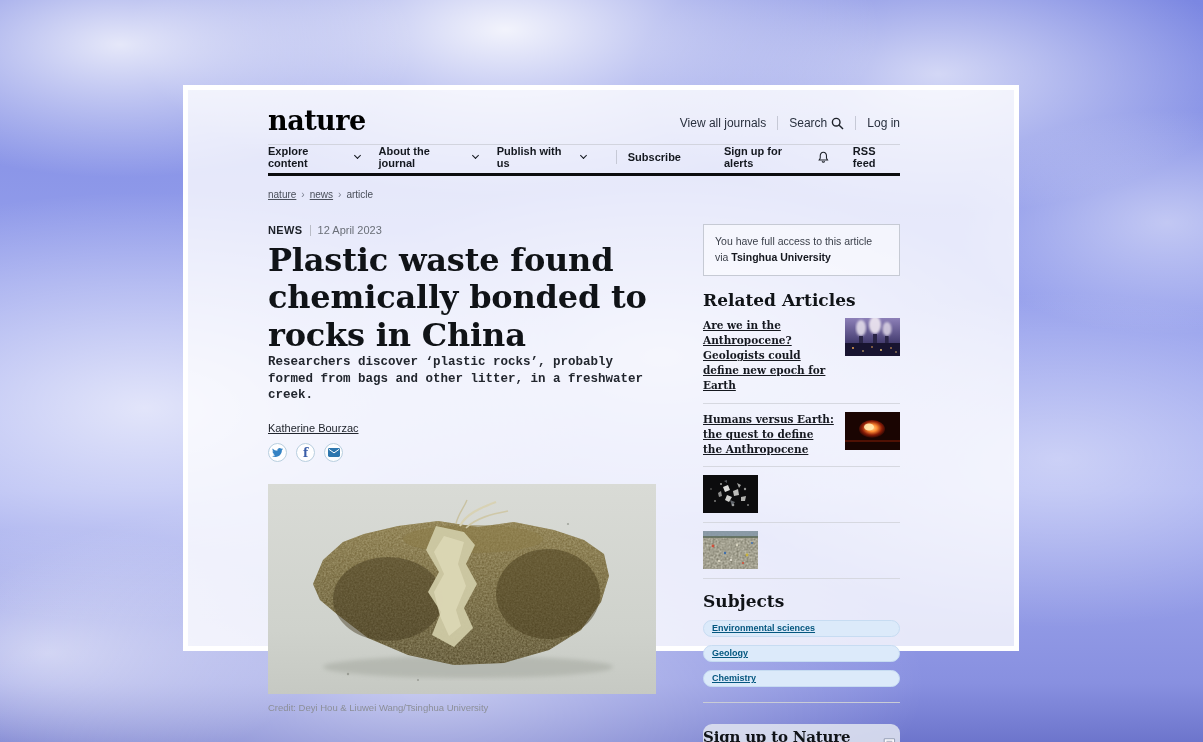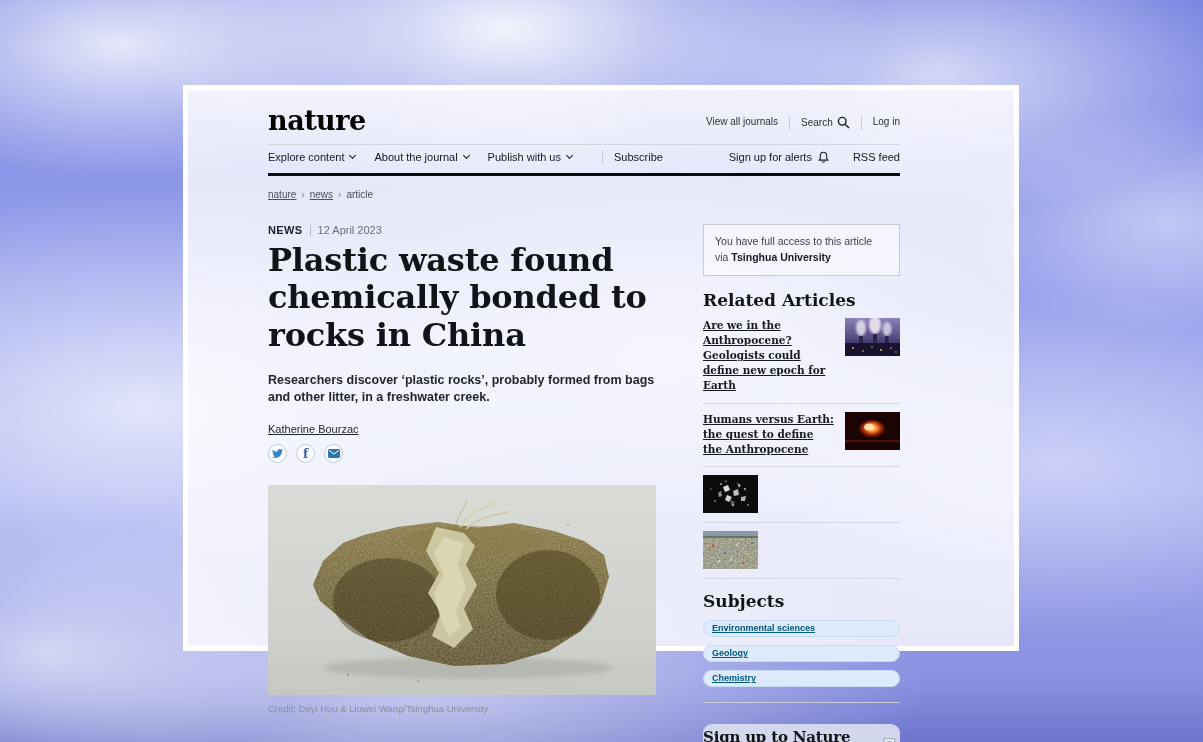--- a/index.html
+++ b/index.html
@@ -26,47 +26,47 @@
     border:5px solid rgba(255,255,255,.96);
     background: rgba(255,255,255,.78);
   }
   .page { position:relative; width:100%; height:100%; padding:14px 114px 0 80px; }
 
   a { cursor:pointer; }
 
   
   .logo-row { display:flex; justify-content:space-between; align-items:flex-end; height:30px; }
   .logo { font-family:"DejaVu Serif", serif; font-weight:bold; font-size:27px; line-height:26px; color:#000; letter-spacing:-.5px; }
-  .top-links { display:flex; align-items:flex-start; font-size:10px; color:#29303e; padding-bottom:4px; }
+  .top-links { display:flex; align-items:flex-end; font-size:12px; color:#29303e; padding-bottom:4px; }
   .top-links .tl { display:flex; align-items:center; gap:4px; }
   .vsep { width:1px; height:14px; background:#c6c9d6; margin:0 11px; }
   .thin-rule { height:1px; background:#d2d4de; margin-top:10px; }
 
-  .nav-row { display:flex; justify-content:space-between; align-items:center; height:24px; font-size:11px; font-weight:normal; color:#14181f; }
+  .nav-row { display:flex; justify-content:space-between; align-items:center; height:24px; font-size:11px; font-weight:bold; color:#14181f; }
   .nav-left, .nav-right { display:flex; align-items:center; }
   .nav-item { display:flex; align-items:center; margin-right:19px; }
   .chev { display:inline-block; width:5px; height:5px; border-right:1.4px solid #14181f; border-bottom:1.4px solid #14181f; transform:rotate(45deg); margin-left:6px; margin-top:-3px; }
   .nav-right .nav-item { margin-right:0; margin-left:24px; }
   .black-bar { height:3px; background:#0b0c0e; margin-top:4px; }
 
   .breadcrumb { margin-top:13px; font-size:10px; color:#4a4f5a; display:flex; align-items:center; gap:5px; }
   .breadcrumb a { color:#4a4f5a; text-decoration:underline; }
   .crumb-sep { color:#7b8090; font-size:10px; }
 
   
   .body-grid { display:flex; margin-top:24px; gap:47px; }
   .main-col { width:388px; flex:none; }
   .side-col { width:197px; flex:none; }
 
   
   .kicker-row { font-size:11px; color:#6a6f78; display:flex; align-items:center; }
   .kicker { font-weight:bold; color:#1c2028; letter-spacing:.4px; }
   .kicker-bar { width:1px; height:11px; background:#b9bcc6; margin:0 7px; }
   h1.title { font-family:"DejaVu Serif", serif; font-size:32px; line-height:1.17; color:#101317; margin-top:6px; letter-spacing:-.2px; }
-  .standfirst { font-family:Liberation Sans, sans-serif; font-weight:bold; font-size:12.5px; line-height:1.32; color:#22262e; margin-top:18px; }
+  .standfirst { font-family:Liberation Mono, monospace; font-weight:bold; font-size:12.5px; line-height:1.32; color:#22262e; margin-top:0; }
   .author-row { margin-top:18px; font-size:11px; }
   .author-row a { color:#22262e; text-decoration:underline; }
   .social-row { display:flex; gap:9px; margin-top:9px; }
   .social-btn { width:19px; height:19px; border-radius:50%; border:1px solid #b9cfdf; background:rgba(255,255,255,.85); display:flex; align-items:center; justify-content:center; }
   .fb-glyph { font-family:"DejaVu Serif", serif; font-weight:bold; font-size:12px; color:#3a5da8; line-height:1; margin-top:1px; }
 
   figure.hero { margin-top:22px; width:388px; height:210px; overflow:hidden; }
   .credit { margin-top:8px; font-size:9.5px; color:#8c8f98; }
 
   

